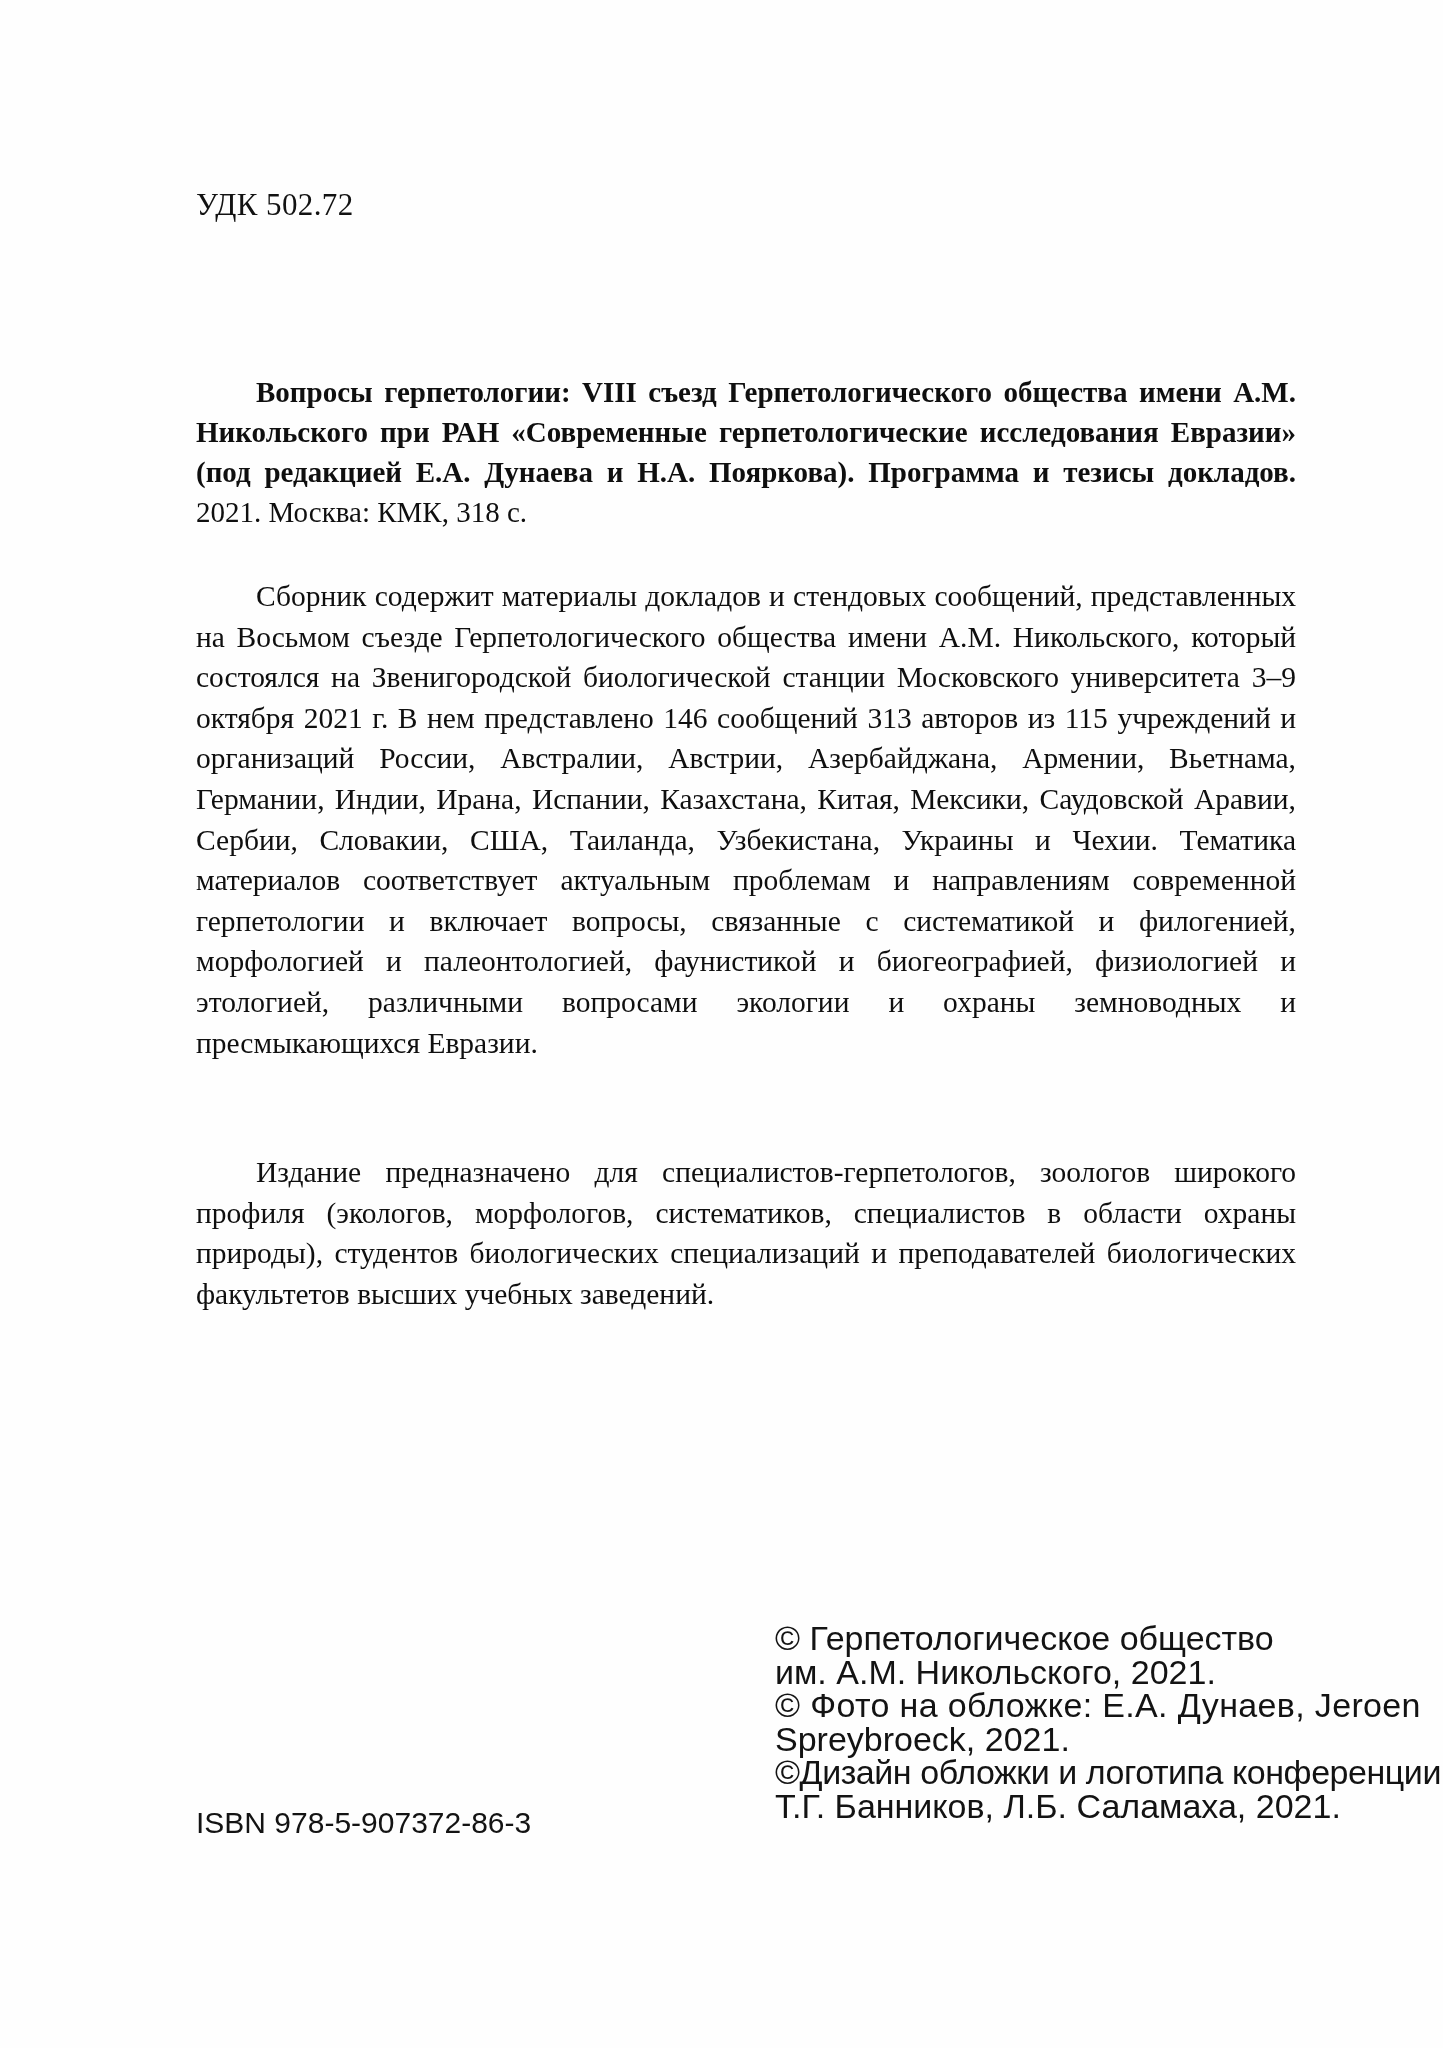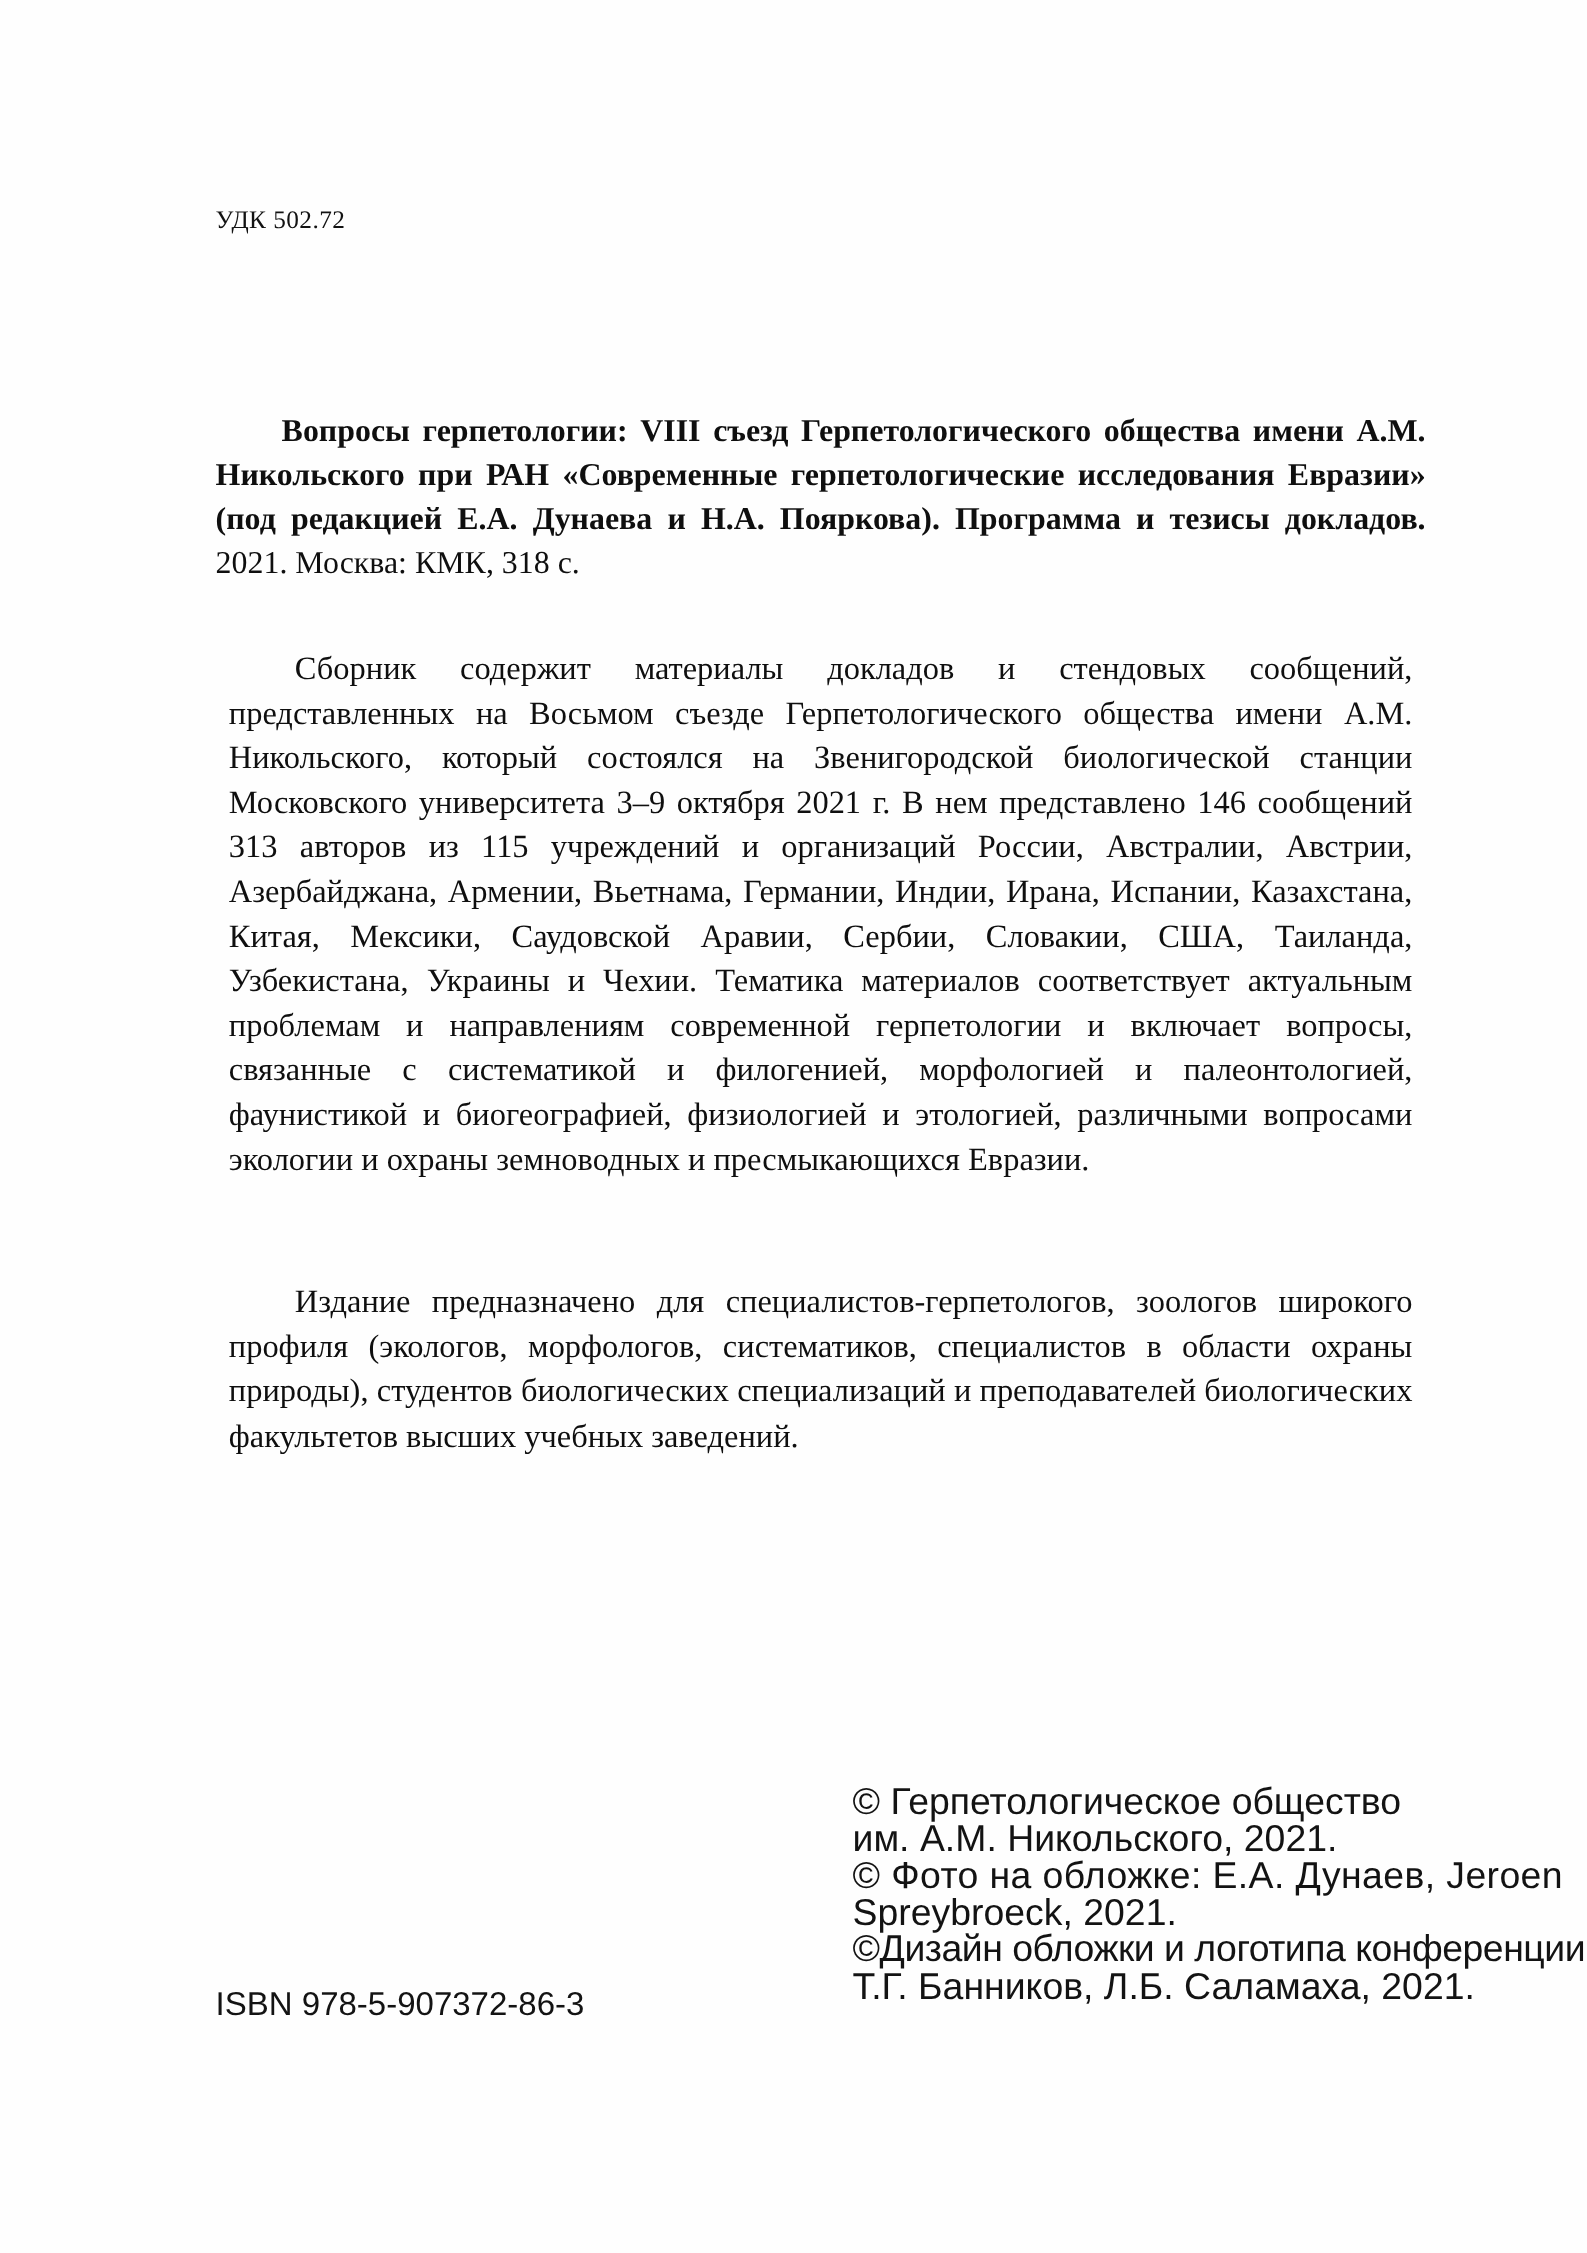--- a/index.html
+++ b/index.html
@@ -23,21 +23,21 @@
     inset: 0;
     background: #fefefe;
   }
 
   
   .udc {
     position: absolute;
     left: 196px;
     top: 186px;
     font-family: "Liberation Serif", "DejaVu Serif", serif;
-    font-size: 23px;
+    font-size: 31px;
     line-height: 1.2;
     letter-spacing: 0.4px;
     color: #121212;
     white-space: nowrap;
   }
 
   
   .bib-block {
     position: absolute;
     left: 196px;
@@ -66,21 +66,21 @@
     line-height: 40.6px;
     text-align: justify;
     text-indent: 60px;
     color: #0f0f0f;
     font-weight: 400;
   }
   .abstract--one { top: 576px; }
   .abstract--two { top: 1152px; }
 
   .abstract p {
-    margin: 12px;
+    margin: 0;
   }
 
   
 
   
   .copyright {
     position: absolute;
     left: 775px;
     top: 1622px;
     width: 560px;

